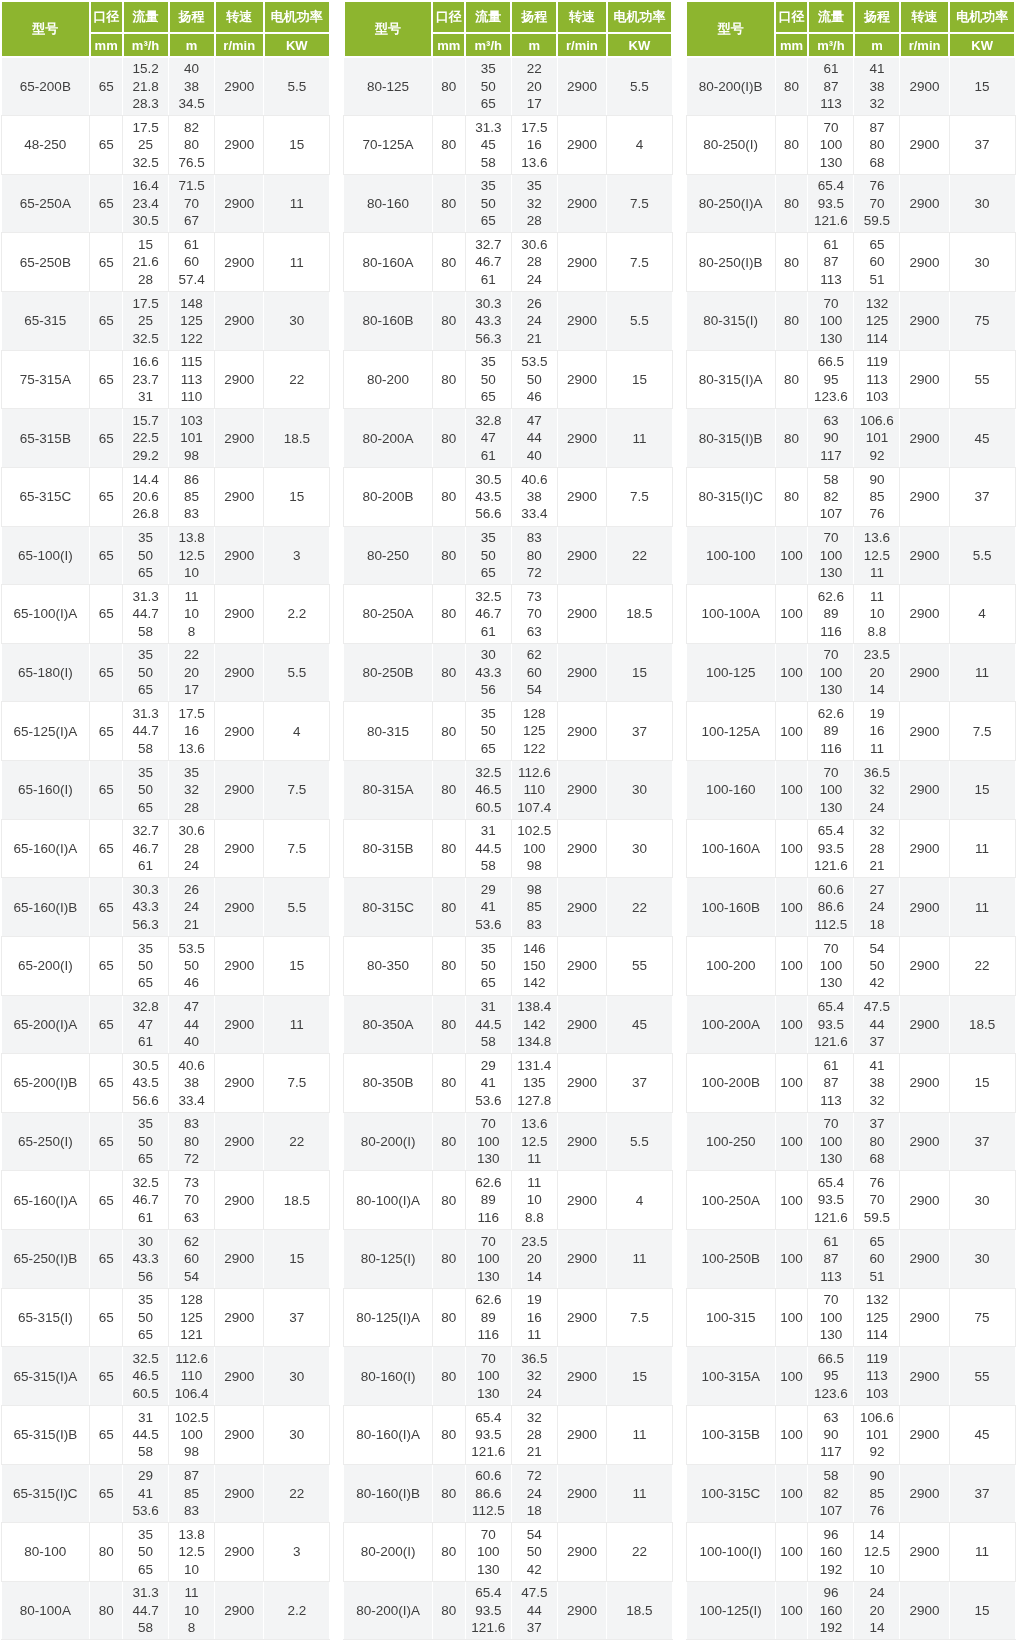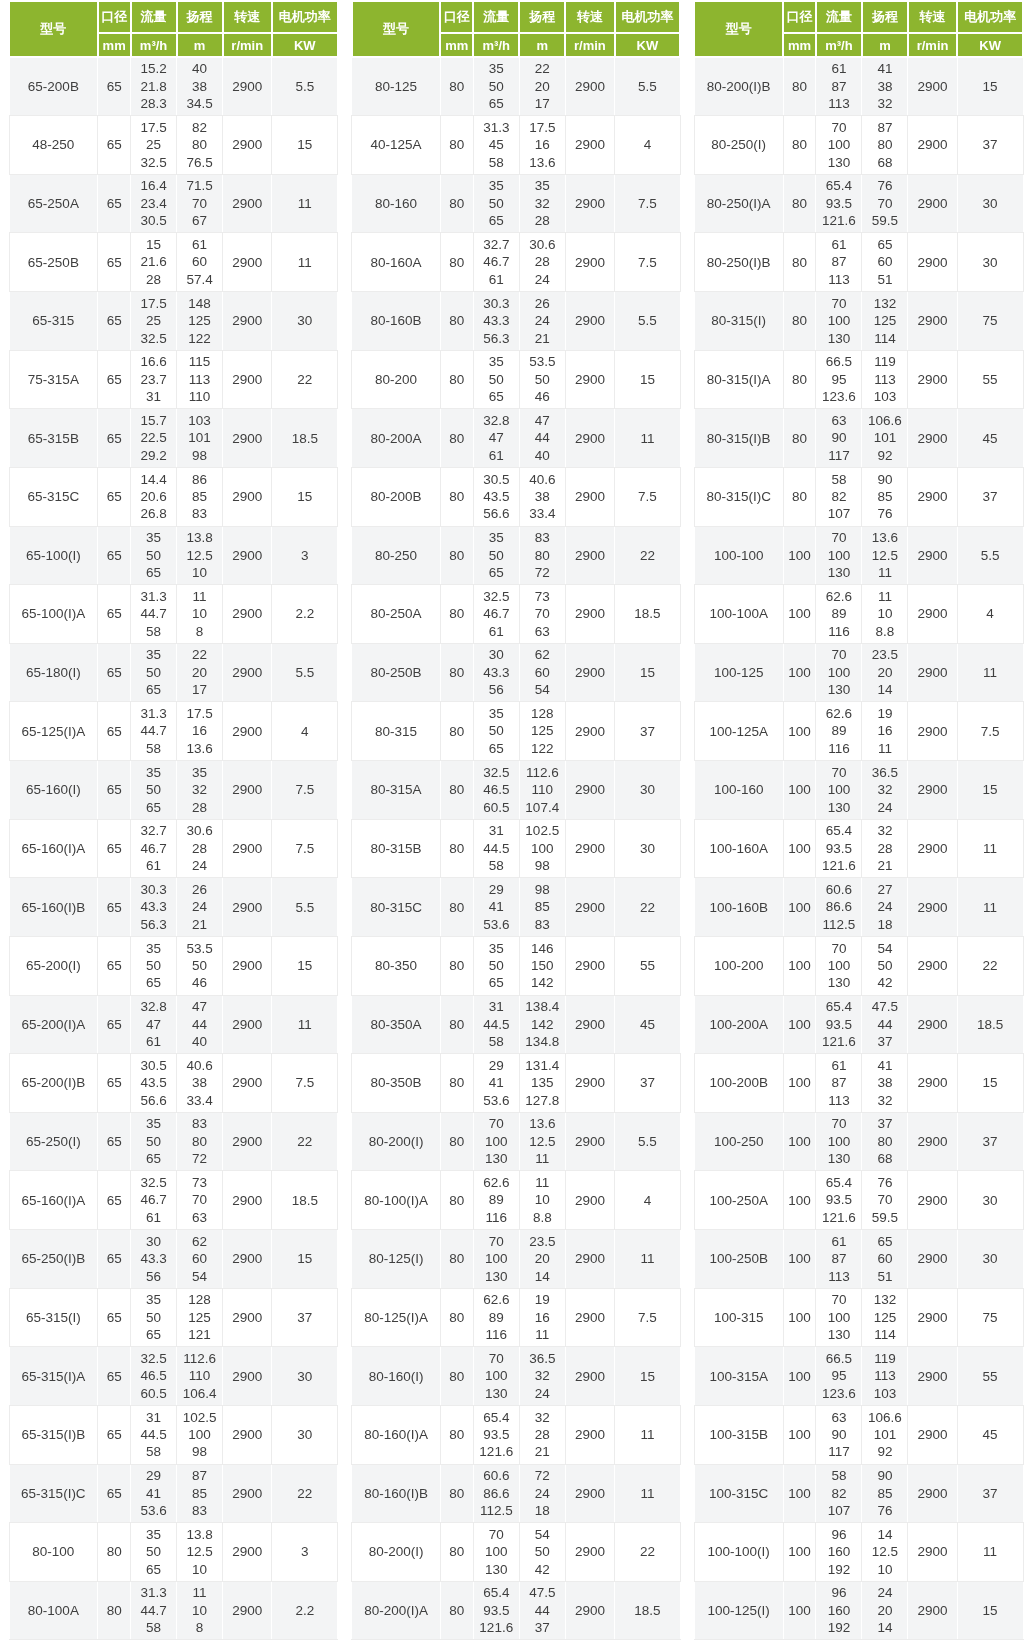--- a/index.html
+++ b/index.html
@@ -1,17 +1,17 @@
 <!DOCTYPE html>
 <html><head>
 <meta charset="utf-8">
 <style>
   html,body{margin:0;padding:0;background:#ffffff;}
   body{width:1032px;font-family:"Liberation Sans","DejaVu Sans",sans-serif;}
-  .tables-wrap{display:flex;gap:12px;width:1016px;align-items:flex-start;padding-left:8px;}
+  .tables-wrap{display:flex;gap:12px;width:1016px;align-items:flex-start;}
   table.spec-table{border-collapse:collapse;table-layout:fixed;width:336px;flex:1 1 0;}
   thead th{
     background:#8db52f;color:#ffffff;font-weight:bold;font-size:13px;
     border:2px solid #ffffff;text-align:center;padding:0;
   }
   thead tr.hdr-top{height:32px;}
   thead tr.hdr-unit{height:24px;margin-top:24px;}
   tbody td{
     border:1px solid #ececec;text-align:center;vertical-align:middle;
     font-size:13.5px;color:#3f3f3f;padding:0;overflow:hidden;
@@ -525,21 +525,21 @@
           </td>
     <td class="multi">
             <span>22</span>
             <span>20</span>
             <span>17</span>
           </td>
     <td>2900</td>
     <td>5.5</td>
   </tr>
         <tr>
-    <td>40-125A</td>
+    <td>70-125A</td>
     <td>80</td>
     <td class="multi">
             <span>31.3</span>
             <span>45</span>
             <span>58</span>
           </td>
     <td class="multi">
             <span>17.5</span>
             <span>16</span>
             <span>13.6</span>

